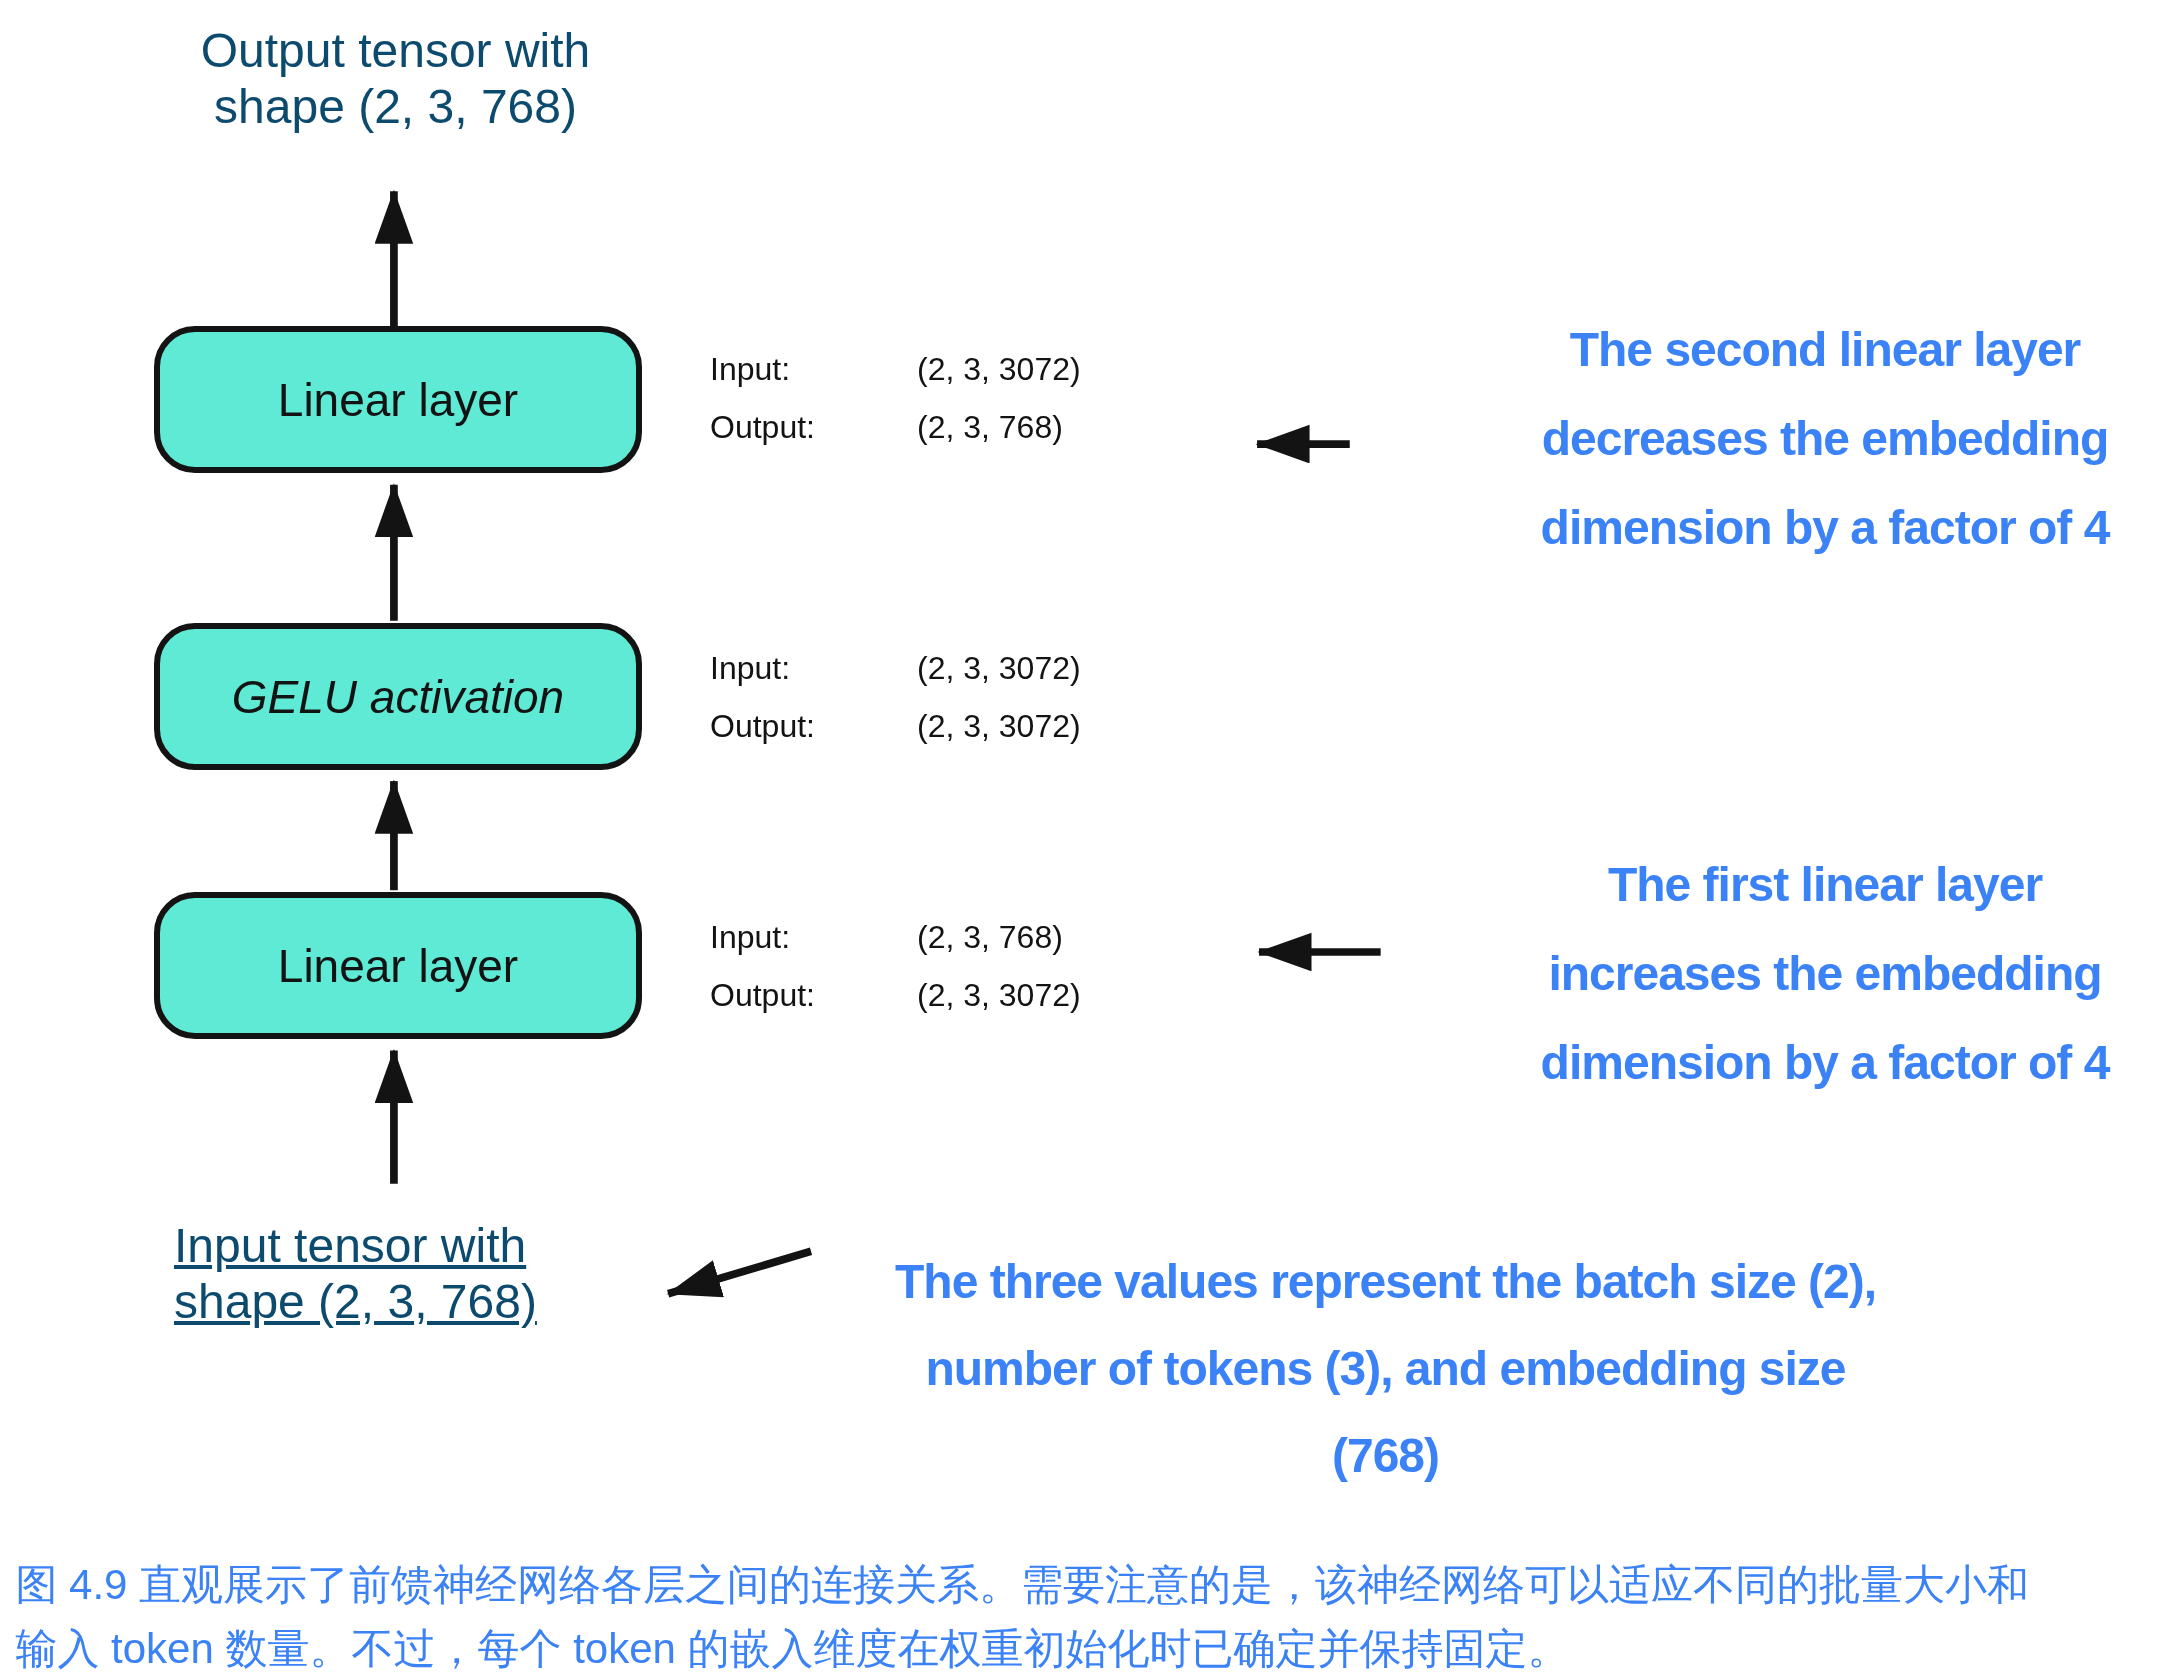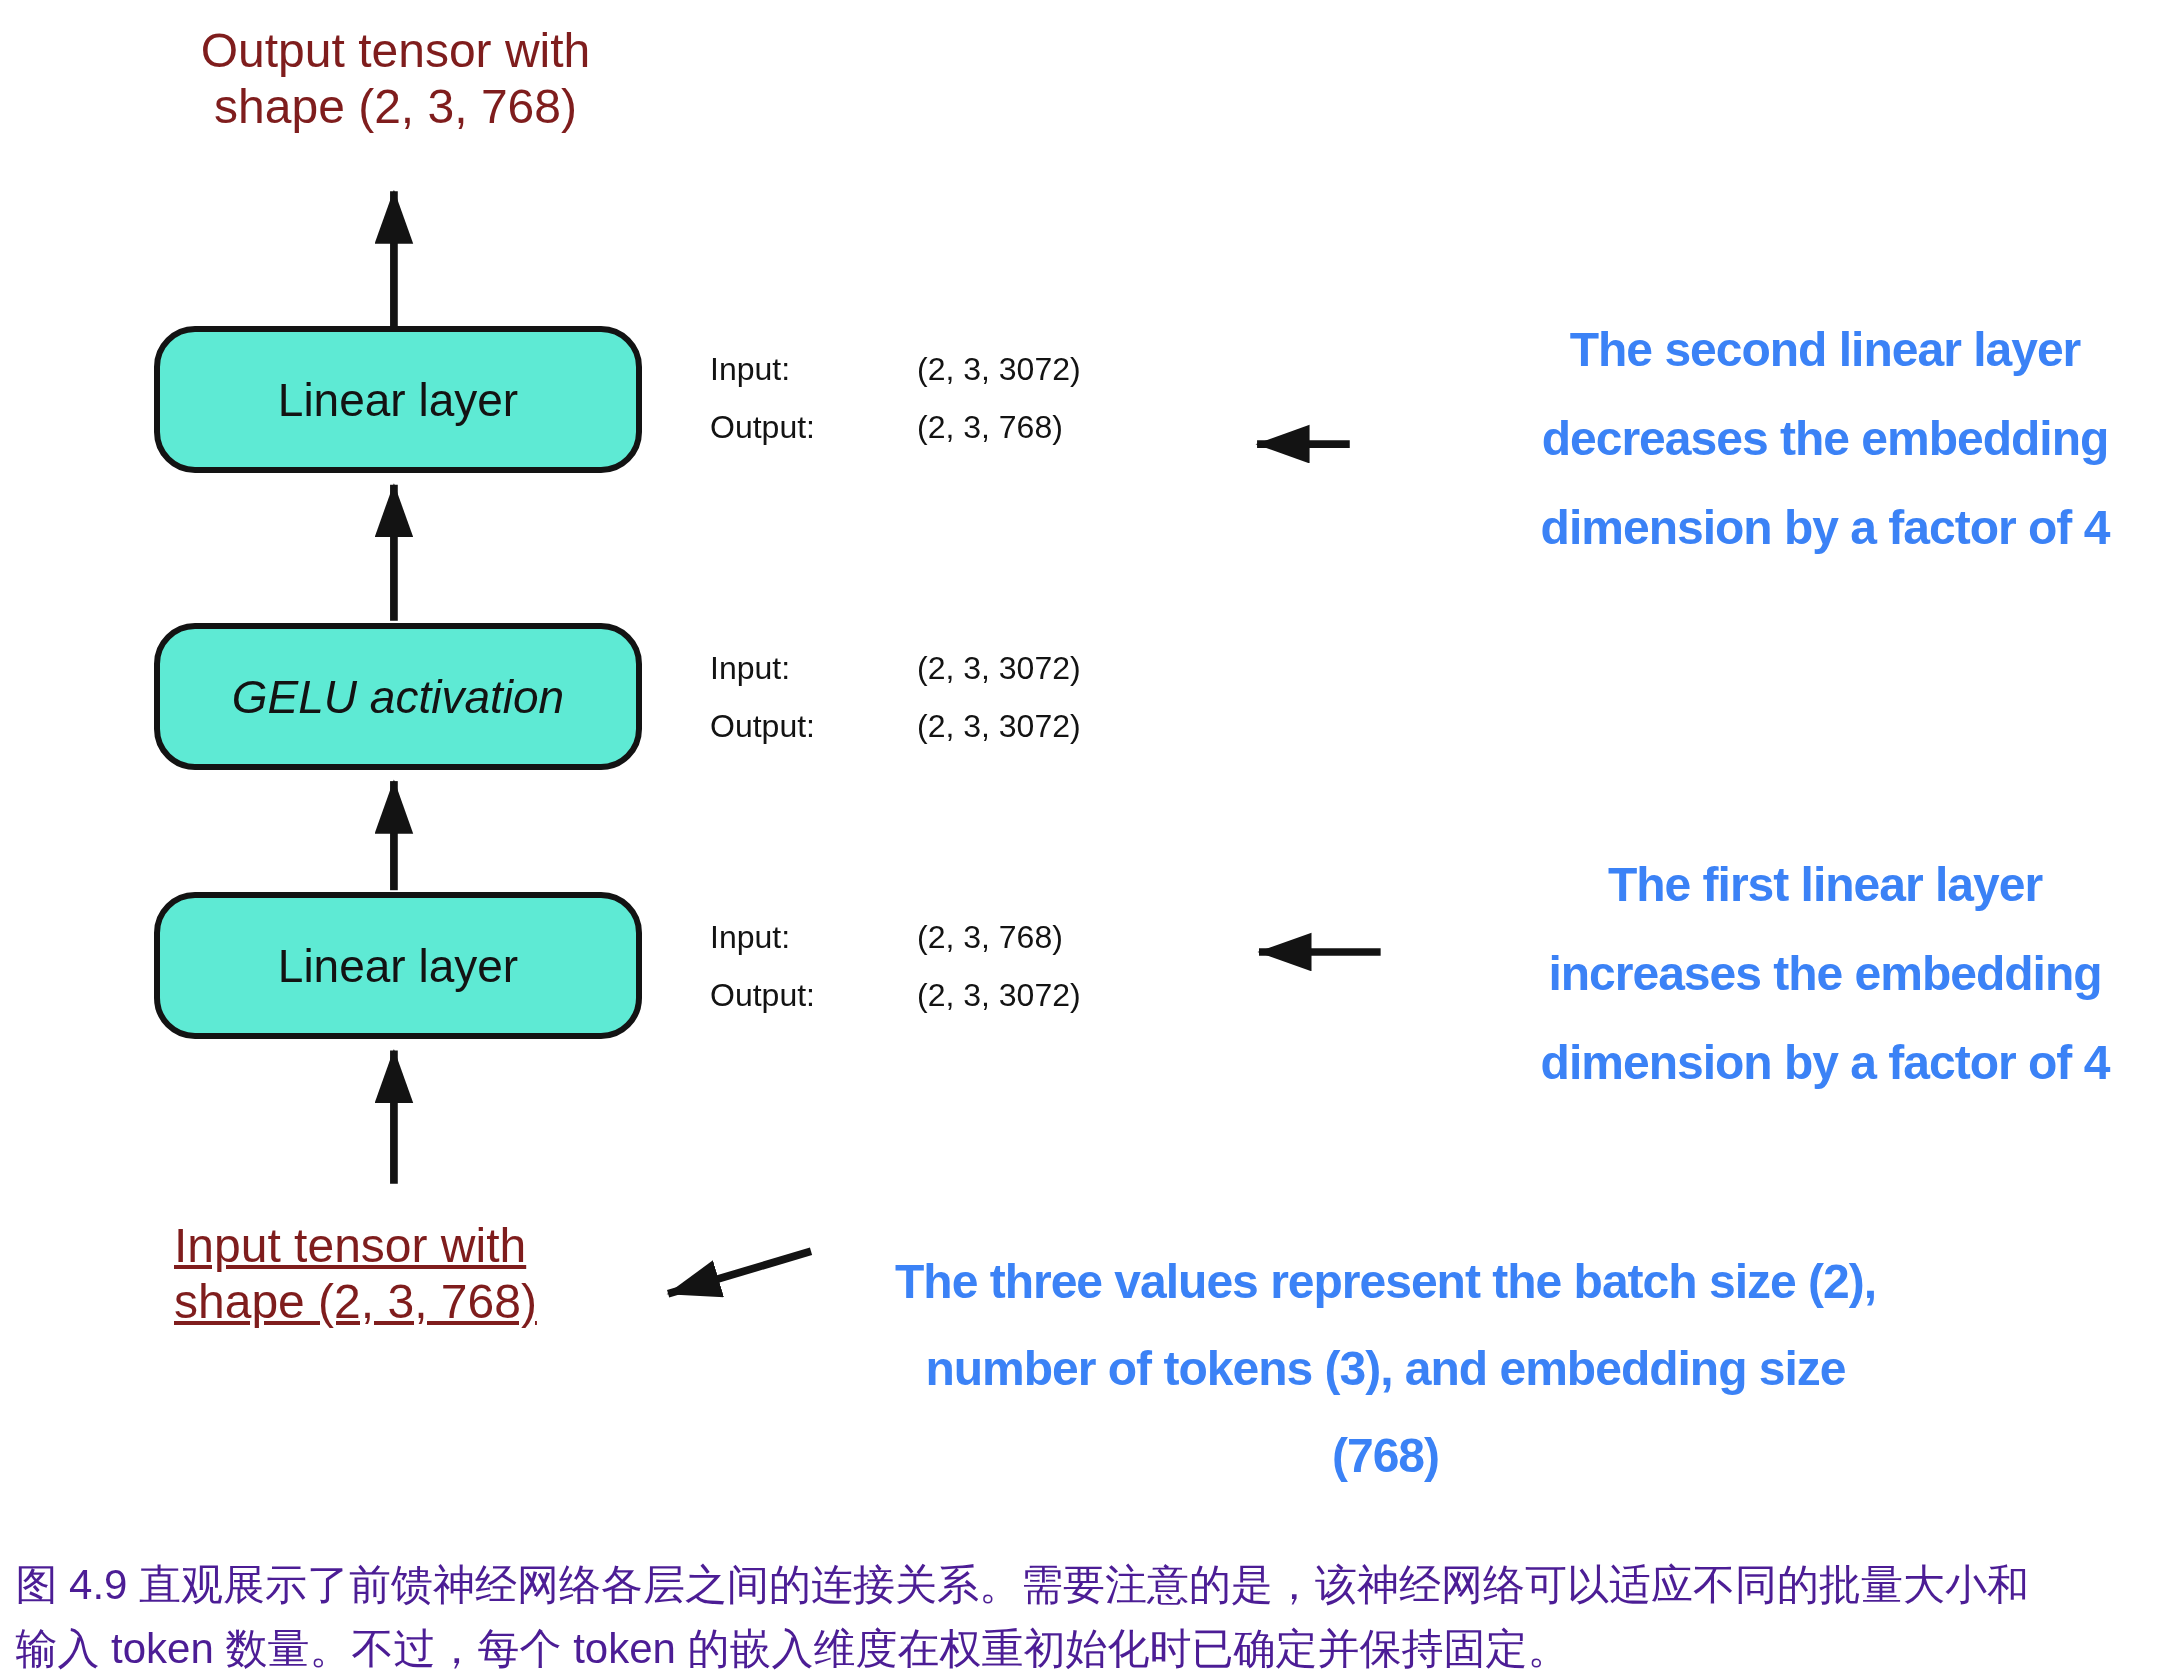--- a/index.html
+++ b/index.html
@@ -9,21 +9,21 @@
     height: 1680px;
     background: #ffffff;
     font-family: "Liberation Sans", sans-serif;
     color: #131313;
     overflow: hidden;
   }
   .tensor-label {
     position: absolute;
     font-size: 48px;
     line-height: 56px;
-    color: #7f1d1d;
+    color: #0c4a6e;
   }
   .tensor-label.center { text-align: center; }
   .node-box {
     position: absolute;
     left: 154px;
     width: 488px;
     height: 147px;
     box-sizing: border-box;
     border: 6.8px solid #131313;
     border-radius: 41px;
@@ -51,21 +51,21 @@
     text-align: center;
     color: #3b82f6;
   }
   .annotation.bottom { line-height: 87px; }
   .caption {
     position: absolute;
     left: 15.4px;
     top: 1553px;
     font-size: 42px;
     line-height: 64px;
-    color: #4c1d95;
+    color: #3b82f6;
     white-space: nowrap;
   }
   svg.arrow-layer {
     position: absolute;
     left: 0; top: 0;
     width: 2182px;
     height: 1680px;
     pointer-events: none;
   }
 </style>

